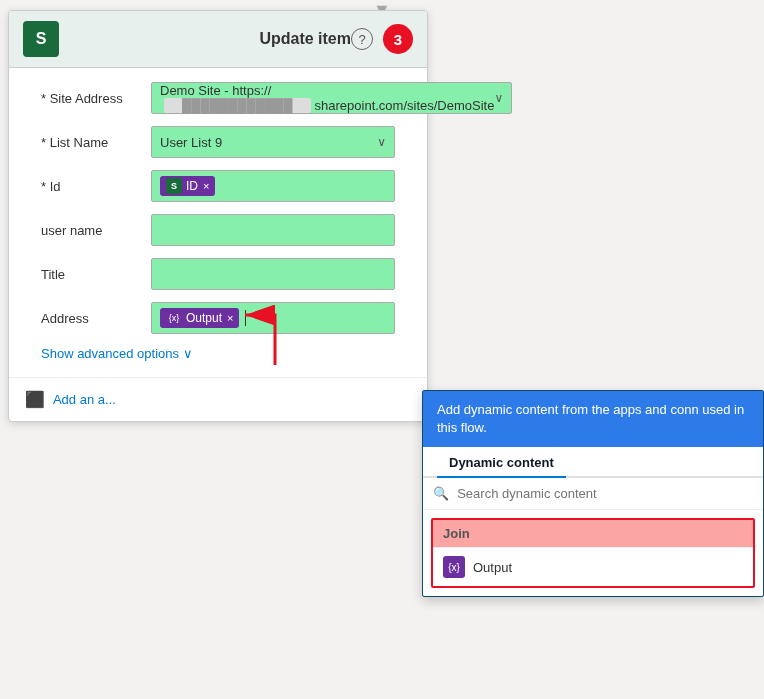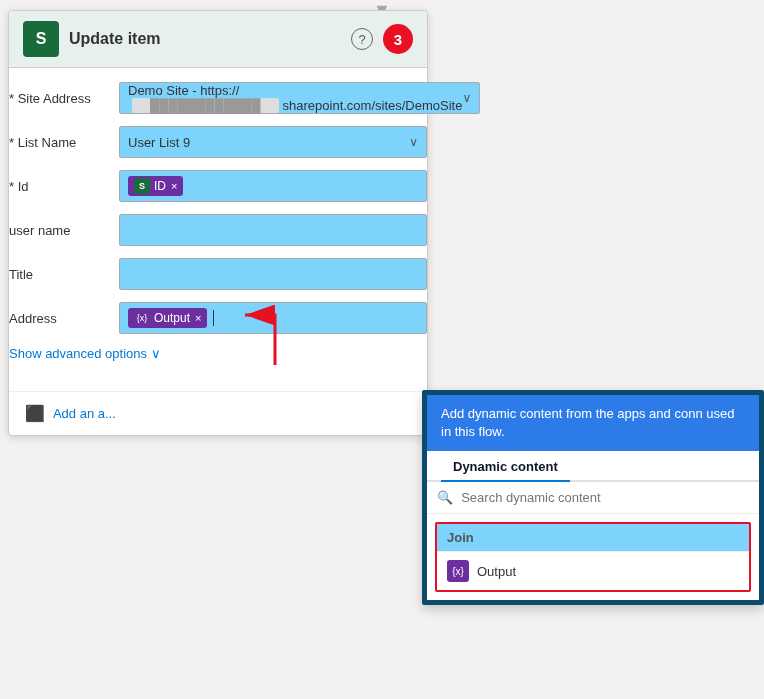--- a/index.html
+++ b/index.html
@@ -46,20 +46,21 @@
       font-weight: bold;
       font-size: 16px;
       margin-right: 10px;
       flex-shrink: 0;
     }
     .header-title {
       flex: 1;
       font-size: 16px;
       font-weight: 600;
       color: #333;
+      text-align: right;
     }
     .header-help {
       width: 22px;
       height: 22px;
       border-radius: 50%;
       border: 1.5px solid #666;
       display: flex;
       align-items: center;
       justify-content: center;
       color: #555;
@@ -75,21 +76,21 @@
       display: flex;
       align-items: center;
       justify-content: center;
       color: white;
       font-weight: bold;
       font-size: 15px;
     }
 
     
     .card-body {
-      padding: 14px 0;
+      padding: 14px 32px;
     }
 
     .form-row {
       display: flex;
       align-items: center;
       margin-bottom: 12px;
     }
     .form-label {
       width: 110px;
       min-width: 110px;
@@ -97,21 +98,21 @@
       font-size: 13px;
     }
     .form-control {
       flex: 1;
       height: 32px;
       border: 1px solid #aaa;
       border-radius: 2px;
       padding: 0 8px;
       font-size: 13px;
       color: #333;
-      background: #7dd3fc;
+      background: #86efac;
       display: flex;
       align-items: center;
     }
     .form-control-dropdown {
       display: flex;
       align-items: center;
       justify-content: space-between;
     }
     .dropdown-chevron {
       font-size: 12px;
@@ -149,21 +150,21 @@
       height: 16px;
       background: #333;
       margin-left: 2px;
       vertical-align: middle;
     }
 
     
     .advanced-options-row {
       display: flex;
       margin-top: 8px;
-      margin-bottom: 16px;
+      margin-bottom: 2px;
     }
     .advanced-link {
       color: #0078d4;
       font-size: 13px;
       cursor: pointer;
       display: flex;
       align-items: center;
       gap: 4px;
     }
 
@@ -179,21 +180,21 @@
       gap: 8px;
     }
 
     
     .dynamic-panel {
       position: absolute;
       top: 390px;
       left: 422px;
       width: 342px;
       background: #fff;
-      border: 5px solid #0c4a6e;
+      border: 1px solid #0c4a6e;
       box-shadow: 0 4px 12px rgba(0,0,0,0.2);
       border-radius: 2px;
     }
     .dynamic-panel-header {
       background: #2d7be9;
       color: white;
       padding: 10px 14px;
       font-size: 13px;
       line-height: 1.4;
     }
@@ -237,21 +238,21 @@
     .join-section {
       border: 2px solid #e81123;
       margin: 8px;
       border-radius: 2px;
     }
     .join-section-label {
       padding: 6px 10px;
       font-size: 13px;
       color: #555;
       font-weight: 600;
-      background: #7dd3fc;
+      background: #fca5a5;
       border-bottom: 1px solid #eee;
     }
     .join-item {
       display: flex;
       align-items: center;
       padding: 8px 10px;
       cursor: pointer;
       gap: 8px;
     }
     .join-item-icon {

